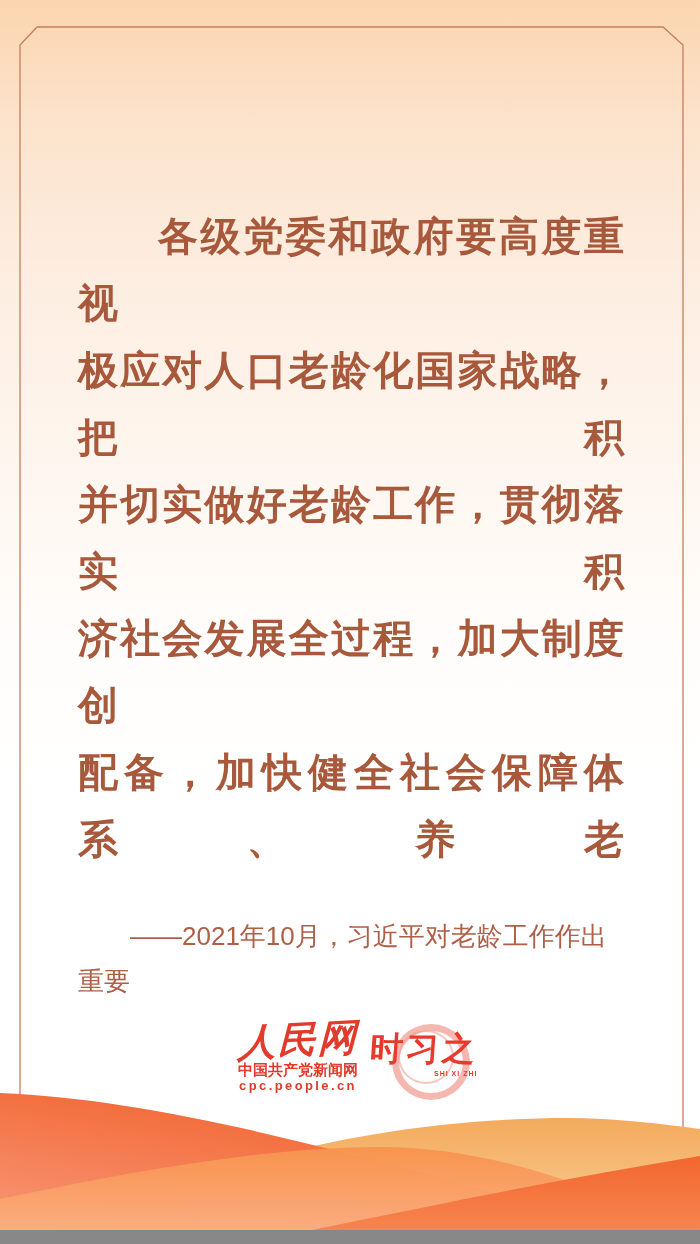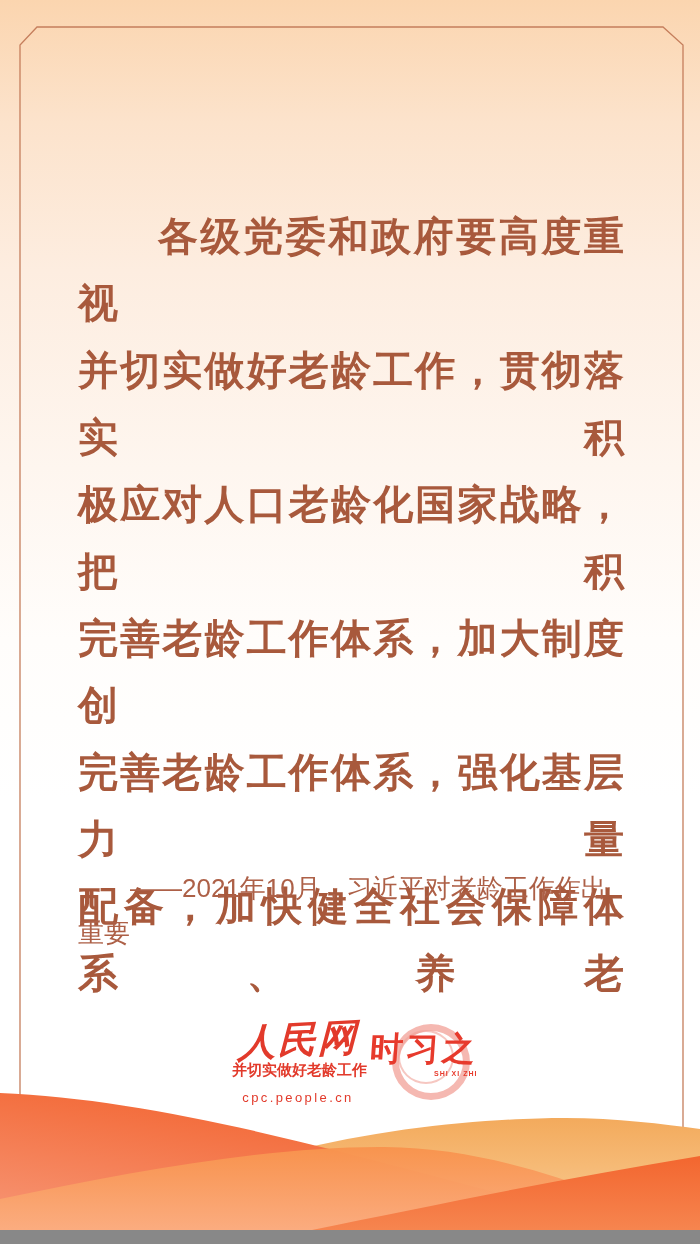--- a/index.html
+++ b/index.html
@@ -30,42 +30,42 @@
     color:#A8593C;
   }
   .quote-line{text-align:justify;text-align-last:justify;}
   .quote-line:first-child{text-indent:2em;}
 
   .attribution{
     position:absolute;left:78px;top:866px;width:546px;
     font-size:26px;line-height:45px;
     color:#AD6047;
   }
-  .attr-line{text-align:left;}
+  .attr-line{text-align:left;margin-top:48px;}
   .attr-line:first-child{text-indent:2em;}
 
   
   .pd-block{
     position:absolute;left:232px;top:1020px;width:132px;
     text-align:center;color:#E23A2B;
   }
   .pd-calligraphy{
     font-family:"Liberation Serif","DejaVu Serif",serif;
     font-style:italic;font-weight:bold;
     font-size:38px;line-height:40px;
     transform:rotate(-3deg) skewX(-4deg);
     letter-spacing:2px;
   }
   .pd-subtitle{
     font-weight:bold;font-size:15px;line-height:16px;
     margin-top:2px;white-space:nowrap;
   }
   .pd-url{
-    font-weight:normal;font-size:13px;line-height:14px;
-    letter-spacing:2.4px;margin-top:13px;white-space:nowrap;
+    font-weight:bold;font-size:13px;line-height:14px;
+    letter-spacing:2.4px;margin-top:1px;white-space:nowrap;
   }
 
   
   .sxz-block{position:absolute;left:370px;top:1018px;width:110px;height:78px;}
   .sxz-ring{
     position:absolute;left:22px;top:6px;
     width:64px;height:62px;border-radius:50%;
     border:7px solid #F3ACA3;opacity:.85;
   }
   .sxz-ring-inner{
@@ -89,34 +89,33 @@
 <body>
 
 <div class="poster">
 
   <svg class="frame-svg" width="700" height="1244" viewBox="0 0 700 1244" aria-hidden="true">
     <path d="M20 1244 L20 45 L37 27 L663 27 L683 45 L683 1244" fill="none" stroke="#C57E5C" stroke-width="1.3"></path>
   </svg>
 
   <div class="quote">
       <div class="quote-line">各级党委和政府要高度重视</div>
+      <div class="quote-line">极应对人口老龄化国家战略，把积</div>
       <div class="quote-line">并切实做好老龄工作，贯彻落实积</div>
-      <div class="quote-line">极应对人口老龄化国家战略，把积</div>
-      <div class="quote-line">完善老龄工作体系，加大制度创</div>
-      <div class="quote-line">完善老龄工作体系，强化基层力量</div>
+      <div class="quote-line">济社会发展全过程，加大制度创</div>
       <div class="quote-line">配备，加快健全社会保障体系、养老</div>
     </div>
 
   <div class="attribution">
       <div class="attr-line">——2021年10月，习近平对老龄工作作出重要</div>
     </div>
 
   <div class="pd-block">
     <div class="pd-calligraphy">人民网</div>
-    <div class="pd-subtitle">并切实做好老龄工作</div>
+    <div class="pd-subtitle">中国共产党新闻网</div>
     <div class="pd-url">cpc.people.cn</div>
   </div>
 
   <div class="sxz-block">
     <div class="sxz-ring"></div>
     <div class="sxz-ring-inner"></div>
     <div class="sxz-chars">时习之</div>
     <div class="sxz-sub">SHI XI ZHI</div>
   </div>
 

